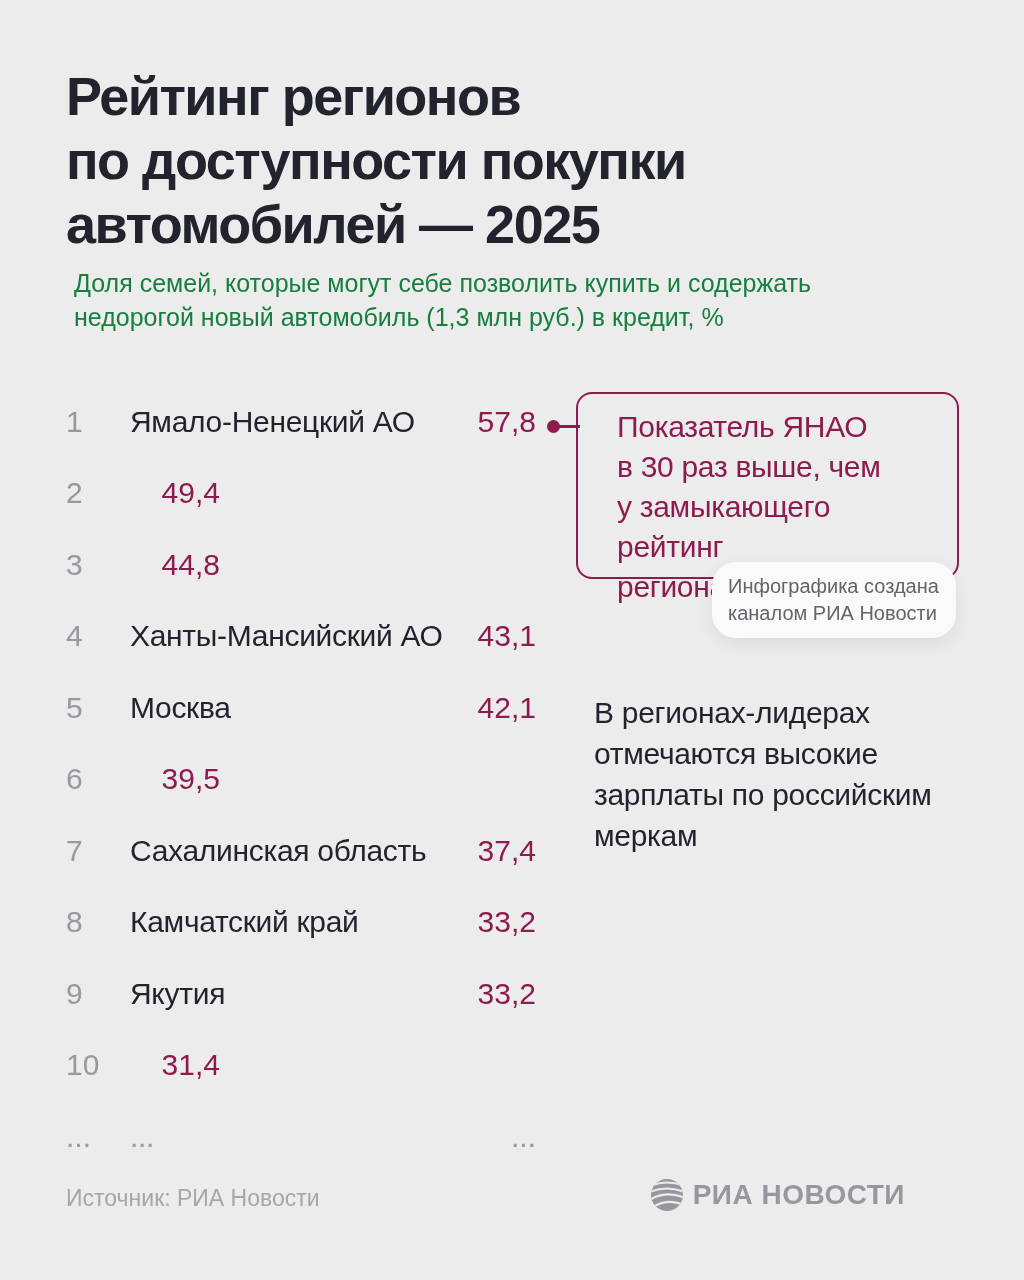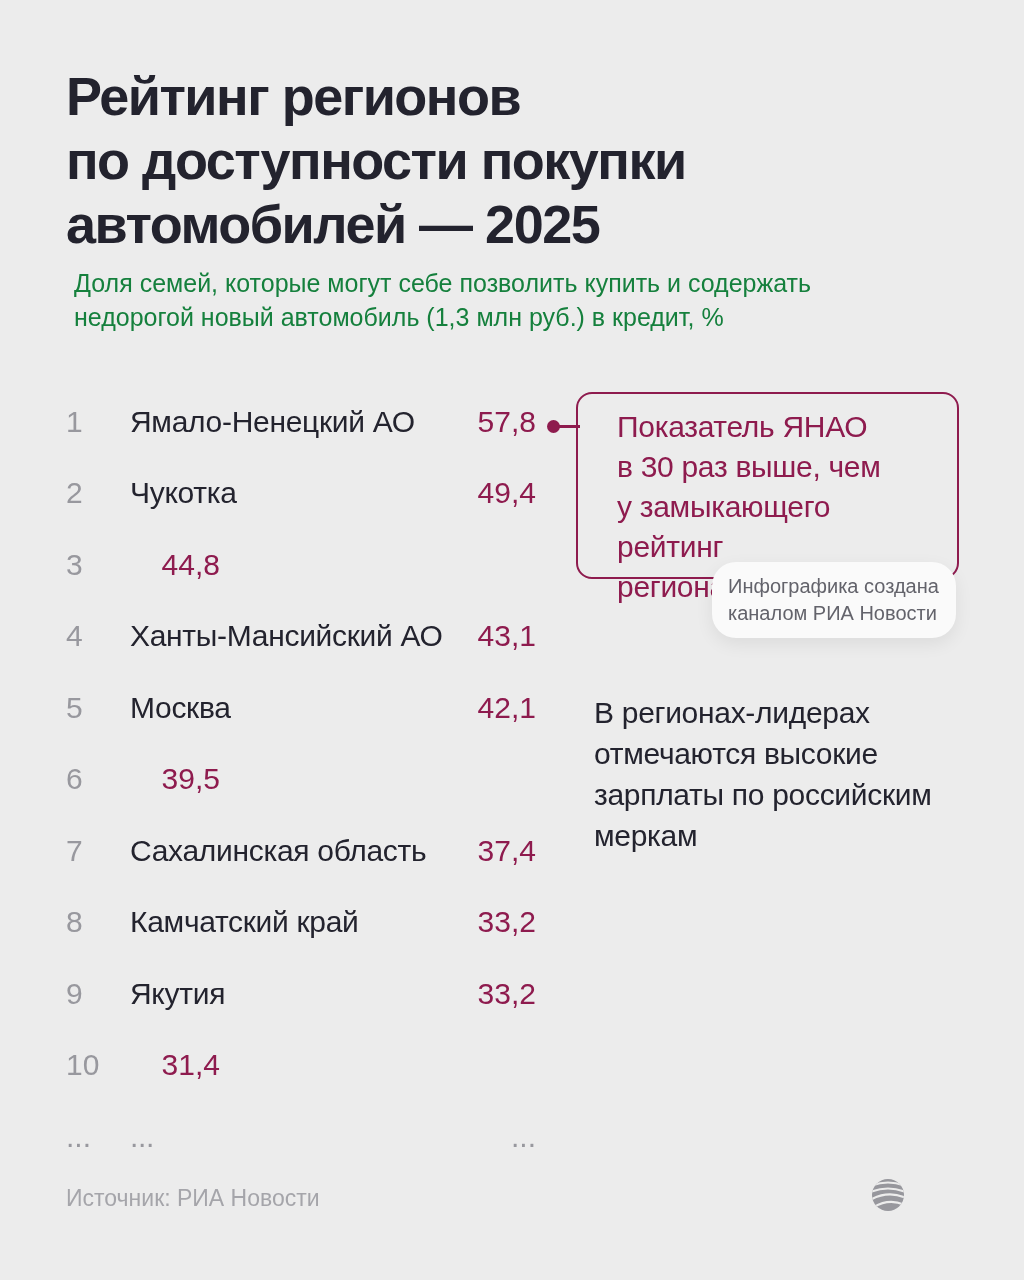--- a/index.html
+++ b/index.html
@@ -136,21 +136,20 @@
 
   <div class="list">
   <div class="row">
     <span class="rank">1</span>
     <span class="region">Ямало-Ненецкий АО</span>
     <span class="value">57,8</span>
   </div>
 
   <div class="row">
     <span class="rank">2</span>
-    <span class="region">Чукотка</span>
     <span class="value">49,4</span>
   </div>
 
   <div class="row">
     <span class="rank">3</span>
     <span class="value">44,8</span>
   </div>
 
   <div class="row">
     <span class="rank">4</span>
@@ -233,15 +232,16 @@
           </defs>
         <circle cx="17" cy="17" r="16" fill="#97979d"></circle>
         <g clip-path="url(#gclip)" stroke="#ececec" stroke-width="2.2" fill="none">
           <path d="M-3 9 Q 17 0 37 9"></path>
           <path d="M-3 15 Q 17 6 37 15"></path>
           <path d="M-1 22 Q 17 12 35 20"></path>
           <path d="M3 29 Q 18 20 34 27"></path>
         </g>
       </svg>
     </span>
+    <span class="logo-text">РИА НОВОСТИ</span>
   </div>
 
 </div>
 
 </body></html>

